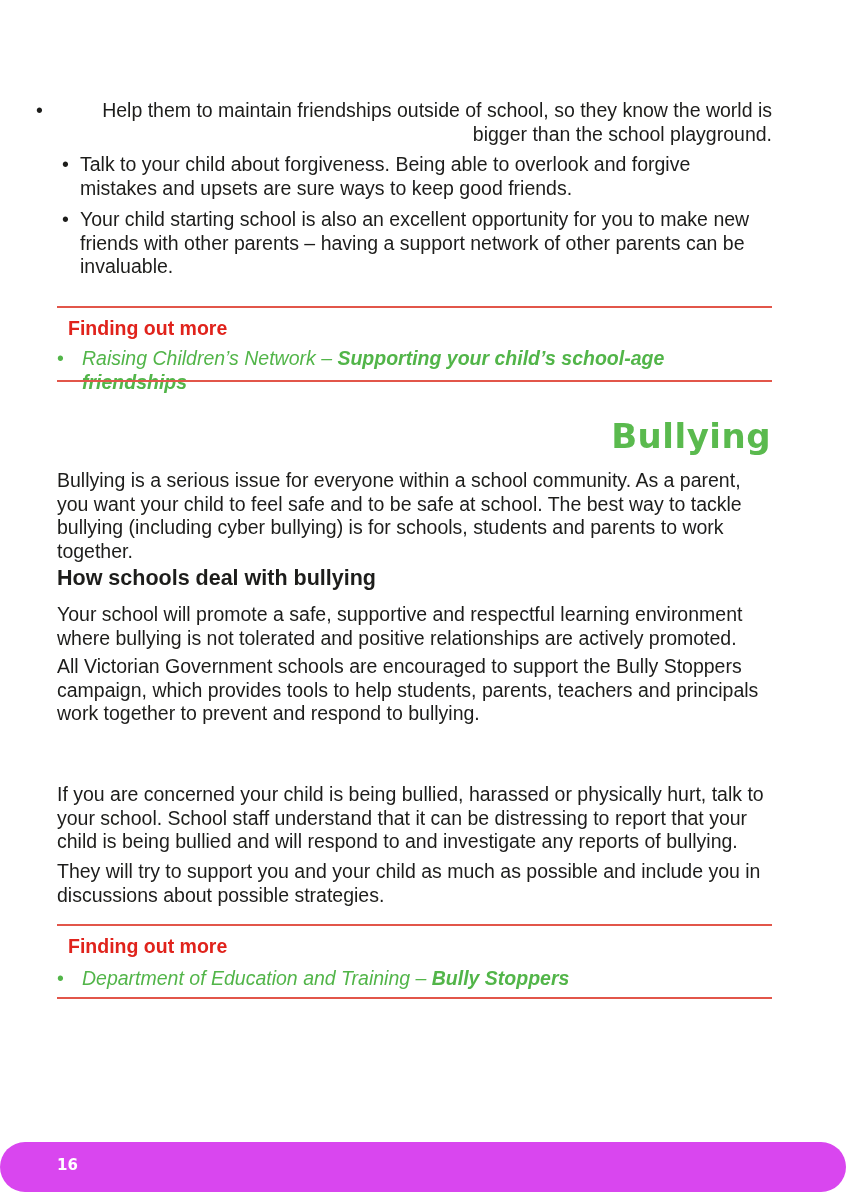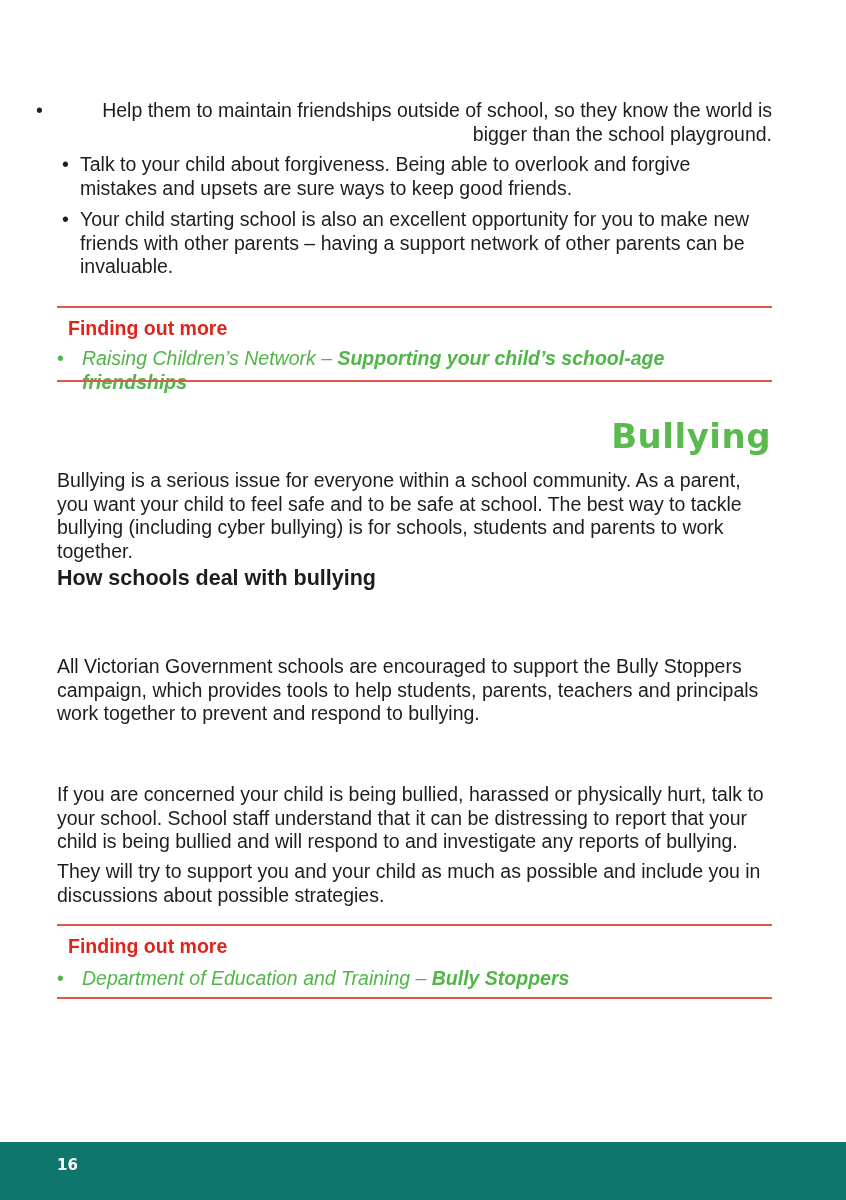--- a/index.html
+++ b/index.html
@@ -48,22 +48,23 @@
     letter-spacing:0.5px;
   }
   .h3{
     left:57px;width:715px;
     font-size:21.5px;line-height:26px;
     font-weight:bold;color:#1d1d1b;
   }
   .para{left:57px;width:715px;}
 
   .footer-bar{
-    left:0;top:1142px;width:846px;height:59px;
-    background:#0f766e;
+    left:0;top:1142px;width:846px;height:50px;
+    background:#d946ef;
+    border-radius:27px;
   }
   .page-number{
     position:absolute;left:57px;top:14px;
     font-family:"DejaVu Sans", sans-serif;
     font-size:15px;font-weight:bold;color:#ffffff;
   }
 </style>
 </head>
 <body>
 
@@ -94,20 +95,21 @@
   </div>
 
   <div class="abs rule" style="top:380px;"></div>
 
   <div class="abs page-title" style="top:414px;text-align:right;">Bullying</div>
 
   <div class="abs para body-text" style="top:469px;">Bullying is a serious issue for everyone within a school community. As a parent, you want your child to feel safe and to be safe at school. The best way to tackle bullying (including cyber bullying) is for schools, students and parents to work together.</div>
 
   <div class="abs h3" style="top:544px;margin-top:21px;">How schools deal with bullying</div>
 
+  <div class="abs para body-text" style="top:603px;">Your school will promote a safe, supportive and respectful learning environment where bullying is not tolerated and positive relationships are actively promoted.</div>
 
   <div class="abs para body-text" style="top:655px;">All Victorian Government schools are encouraged to support the Bully Stoppers campaign, which provides tools to help students, parents, teachers and principals work together to prevent and respond to bullying.</div>
 
 
   <div class="abs para body-text" style="top:783px;">If you are concerned your child is being bullied, harassed or physically hurt, talk to your school. School staff understand that it can be distressing to report that your child is being bullied and will respond to and investigate any reports of bullying.</div>
 
   <div class="abs para body-text" style="top:860px;">They will try to support you and your child as much as possible and include you in discussions about possible strategies.</div>
 
   <div class="abs rule" style="top:924px;"></div>
 

